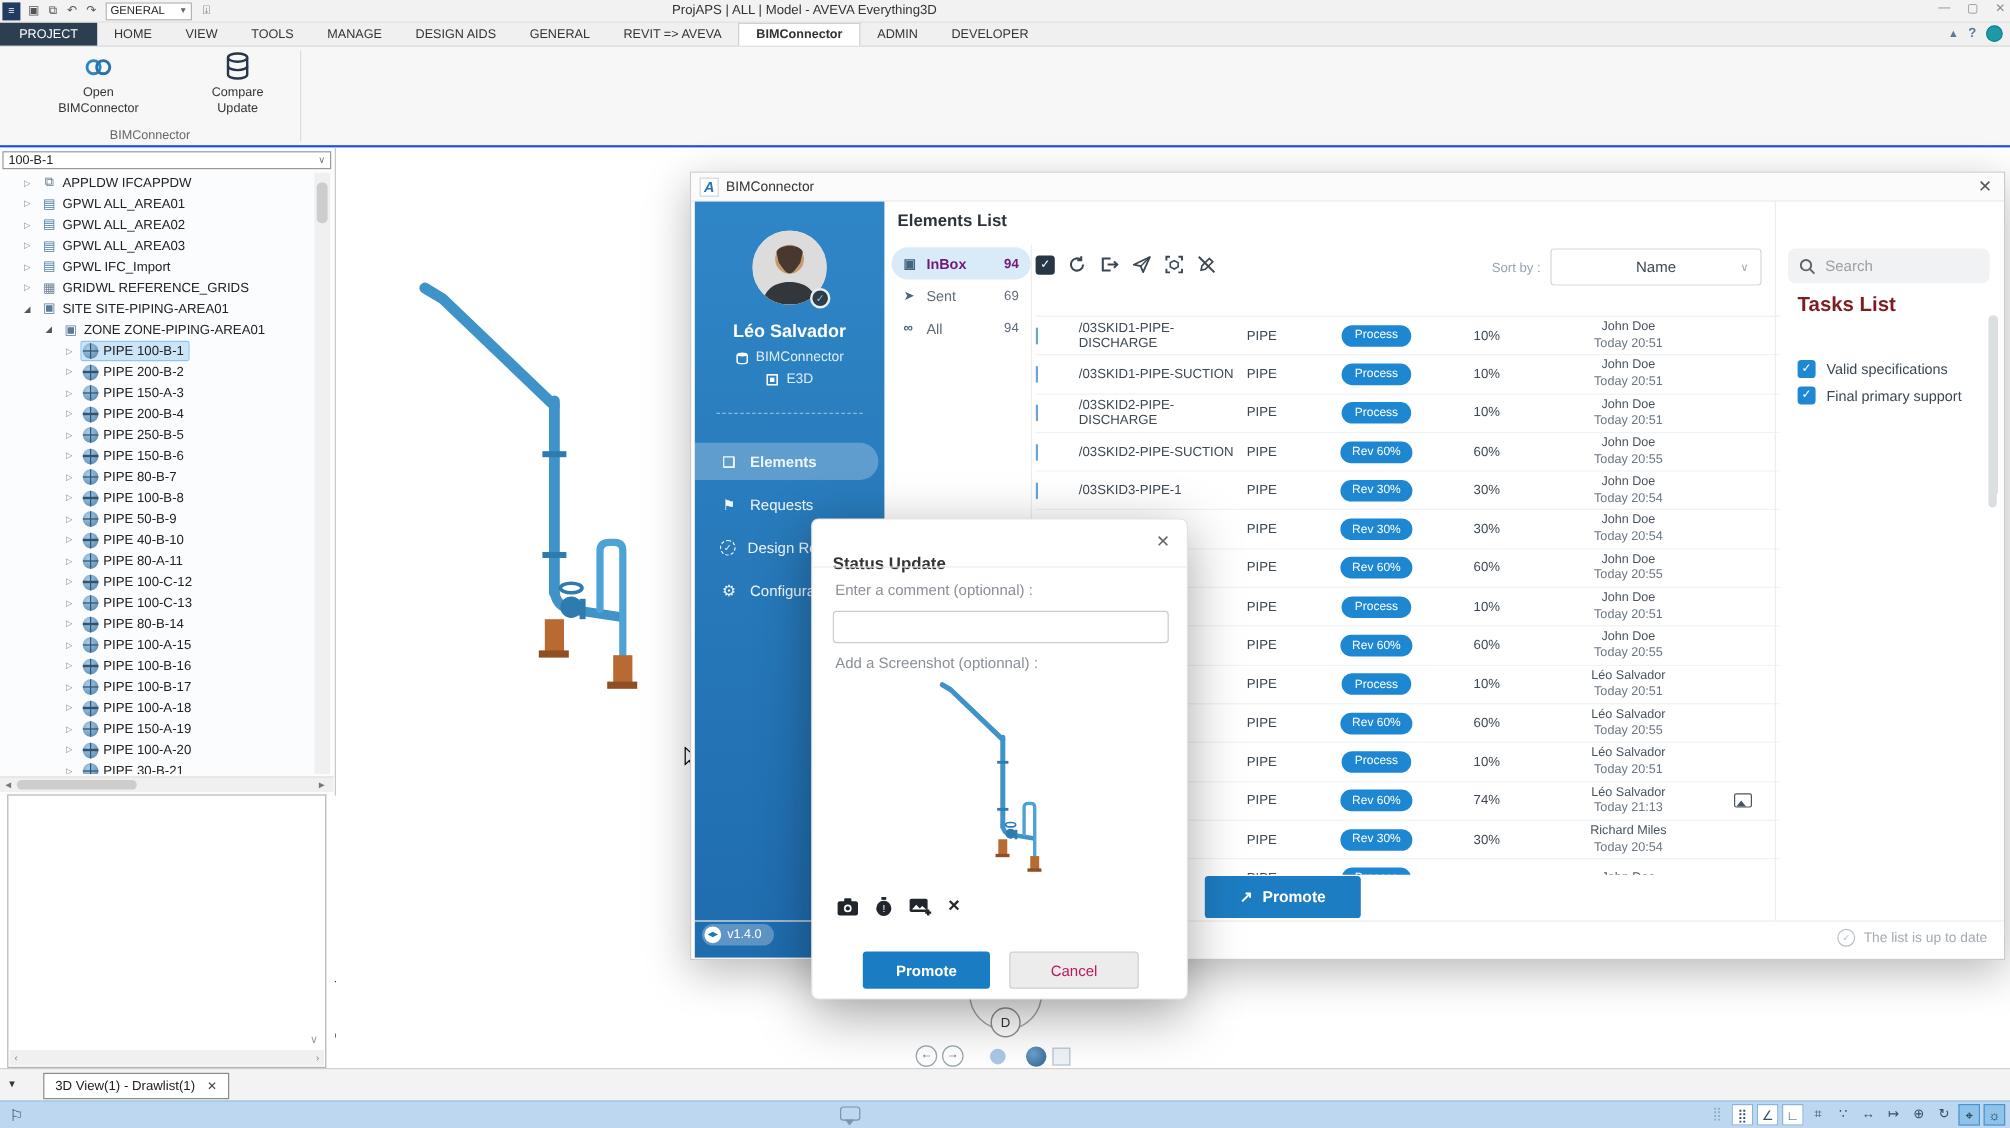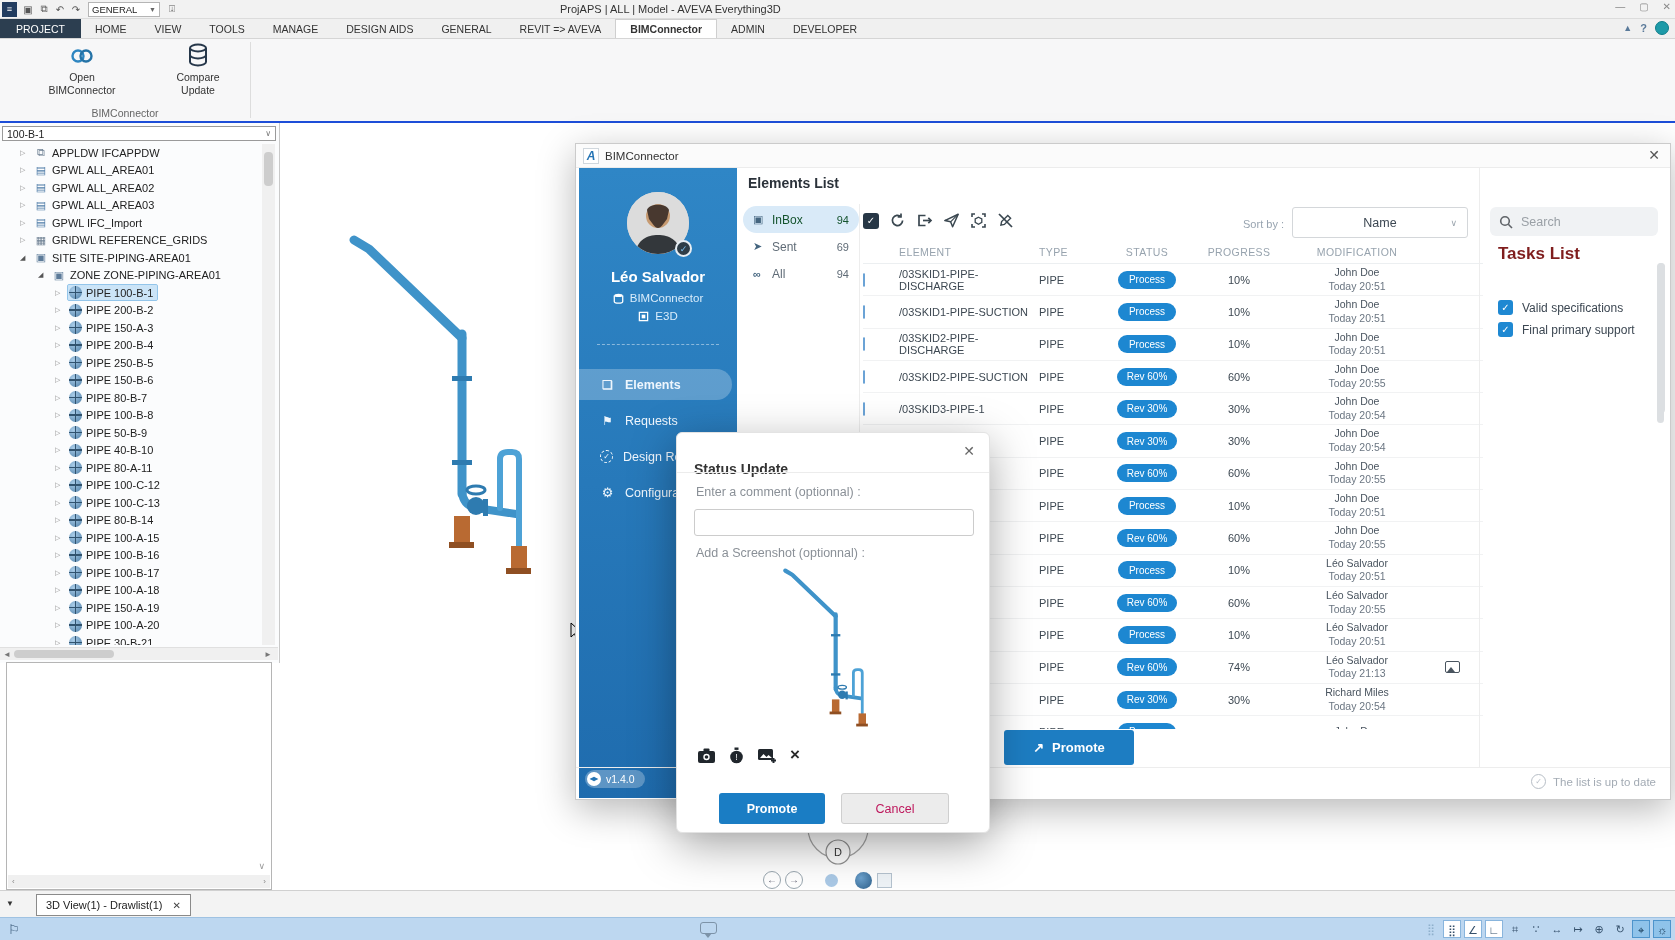--- a/index.html
+++ b/index.html
@@ -88,21 +88,21 @@
 .nic.requests::before{content:"⚑"}
 .nic.review{border:1.4px dashed #fff;border-radius:50%;width:13px;height:13px;line-height:11px;font-size:8px}
 .nic.review::before{content:"✓"}
 .nic.config::before{content:"⚙";font-size:13px}
 .verbadge{position:absolute;left:6px;bottom:10px;background:rgba(255,255,255,.28);border-radius:10px;height:18px;display:flex;align-items:center;padding:0 10px 0 2px;gap:5px;color:#fff;font-size:10.5px}
 .verbadge .vb{width:14px;height:14px;border-radius:50%;background:#fff;color:#2574b4;font-size:8px;line-height:14px;text-align:center;font-weight:700}
 
 .heading{position:absolute;left:172px;top:31px;font-size:14px;font-weight:600;color:#2b323a}
 .filters{position:absolute;left:167px;top:62px;width:116px}
 .frow{display:flex;align-items:center;height:27px;padding:0 10px;font-size:12px;color:#5f6b76;cursor:pointer}
-.frow.active{background:#d9eaf8;border-radius:14px;color:#14532d;font-weight:400}
+.frow.active{background:#d9eaf8;border-radius:14px;color:#701a75;font-weight:700}
 .fic{width:19px;font-size:11px;color:#44657f}
 .fic.inbox::before{content:"▣"}
 .fic.sent::before{content:"➤"}
 .fic.all::before{content:"∞";font-weight:700}
 .fct{margin-left:auto;font-size:11px}
 .vline{position:absolute;background:#ededed;width:1px}
 .toolbar{position:absolute;left:287px;top:68px;display:flex;gap:10px;align-items:center}
 .selall{width:16px;height:16px;background:#273746;border-radius:3px;color:#fff;font-size:10px;line-height:16px;text-align:center}
 .sortlbl{position:absolute;left:648px;top:74px;width:60px;text-align:right;font-size:11px;color:#98a4b0}
 .sortdd{position:absolute;left:716px;top:63px;width:176px;height:31px;border:1px solid #d4d7da;border-radius:3px;display:flex;align-items:center;justify-content:center;font-size:12.5px;color:#3c4752;background:#fff}
@@ -666,29 +666,20 @@
         <line x1="2" y1="2" x2="15" y2="15" stroke="#3a4750" stroke-width="1.7"></line>
       </svg>
   </div>
 
   <div class="sortlbl">Sort by :</div>
   <div class="sortdd">
     <span>Name</span>
     <span class="chv">∨</span>
   </div>
 
-  <div class="thead">
-    <span class="c-cb"></span>
-    <span class="c-el">ELEMENT</span>
-    <span class="c-ty">TYPE</span>
-    <span class="c-st">STATUS</span>
-    <span class="c-pr">PROGRESS</span>
-    <span class="c-mo">MODIFICATION</span>
-    <span class="c-im"></span>
-  </div>
 
   <div class="tbody">
 
       <div class="rw">
         <span class="c-cb"><span class="cb"></span></span>
         <span class="c-el">/03SKID1-PIPE-DISCHARGE</span>
         <span class="c-ty">PIPE</span>
         <span class="c-st">
           <span class="pill">Process</span>
         </span>

